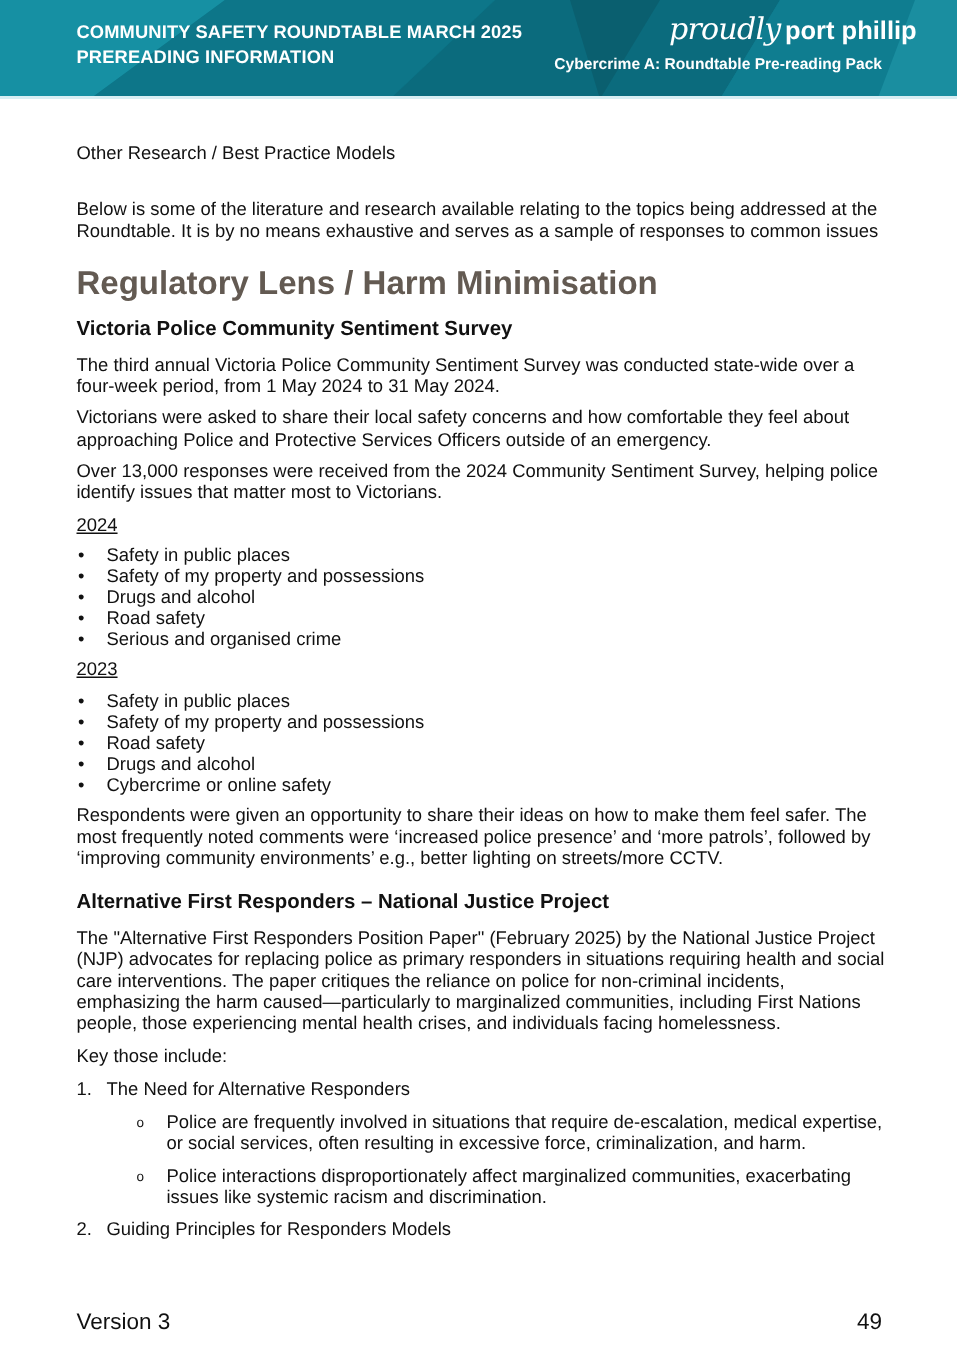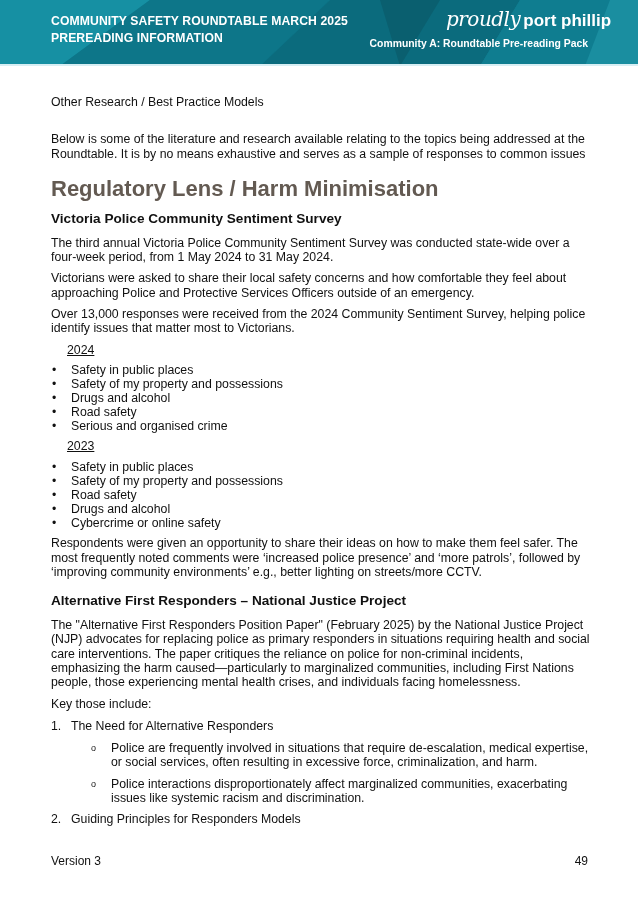--- a/index.html
+++ b/index.html
@@ -14,52 +14,52 @@
   .b-title div { white-space:nowrap; }
   .logo { position:absolute; left:446px; top:7px; color:#fff; white-space:nowrap; }
   .logo .script { font-family:"DejaVu Serif", serif; font-style:italic; font-size:20px; letter-spacing:-0.5px; }
   .logo .bold { font-weight:bold; font-size:17px; margin-left:3px; }
   .attach { position:absolute; right:50px; top:38px; color:#fff; font-weight:bold; font-size:10.4px; white-space:nowrap; }
 
   .content { position:absolute; left:51px; top:95px; width:540px; font-size:12.3px; line-height:14.3px; }
   .p { margin:0 0 7px 0; }
   .h1 { font-size:22px; font-weight:bold; color:#635a52; margin:18px 0 12px 0; line-height:20px; }
   .h2 { font-size:13.6px; font-weight:bold; margin:0 0 9px 0; line-height:16px; }
-  .year { text-decoration:underline; margin:0 0 6px 16px; }
+  .year { text-decoration:underline; margin:0 0 6px 0; }
   ul.bul { list-style:none; padding:0; margin:0 0 6px 0; }
   ul.bul li { position:relative; padding-left:20px; line-height:14.1px; }
   ul.bul li .dot { position:absolute; left:1px; top:0; }
   ol.num { list-style:none; padding:0; margin:0; }
   ol.num > li { position:relative; padding-left:20px; margin-bottom:7px; }
   ol.num > li .n { position:absolute; left:0; top:0; }
   ul.sub { list-style:none; padding:0; margin:8px 0 0 0; }
   ul.sub li { position:relative; padding-left:40px; margin-bottom:7px; }
   ul.sub li .circ { position:absolute; left:20px; top:0; font-size:9px; }
-  .footer { position:absolute; top:854px; font-size:12px; color:#111; }
+  .footer { position:absolute; top:873px; font-size:15px; color:#111; }
 </style>
 </head>
 <body>
 
 <div class="banner">
   <svg class="bg" width="638" height="66">
     <polygon points="0,0 150,0 60,66 0,66" fill="#1690a3"></polygon>
     <polygon points="150,0 330,0 260,66 60,66" fill="#0d7689"></polygon>
     <polygon points="330,0 520,0 480,66 260,66" fill="#0b6b7d"></polygon>
     <polygon points="380,0 440,0 400,66" fill="#0a5f6f"></polygon>
     <polygon points="520,0 638,0 638,66 480,66" fill="#0f7d90"></polygon>
     <polygon points="610,0 638,0 638,66 585,66" fill="#1a8ea0"></polygon>
   </svg>
   <div class="b-title">
     <div>COMMUNITY SAFETY ROUNDTABLE MARCH 2025</div>
     <div>PREREADING INFORMATION</div>
   </div>
   <div class="logo">
     <span class="script">proudly</span><span class="bold">port phillip</span>
   </div>
-  <div class="attach">Community A: Roundtable Pre-reading Pack</div>
+  <div class="attach">Cybercrime A: Roundtable Pre-reading Pack</div>
   <div class="edge"></div>
 </div>
 
 <div class="content">
   <p class="p" style="margin-bottom:23px;">Other Research / Best Practice Models</p>
   <p class="p">Below is some of the literature and research available relating to the topics being addressed at the Roundtable. It is by no means exhaustive and serves as a sample of responses to common issues</p>
 
   <div class="h1">Regulatory Lens / Harm Minimisation</div>
 
   <div class="h2">Victoria Police Community Sentiment Survey</div>

